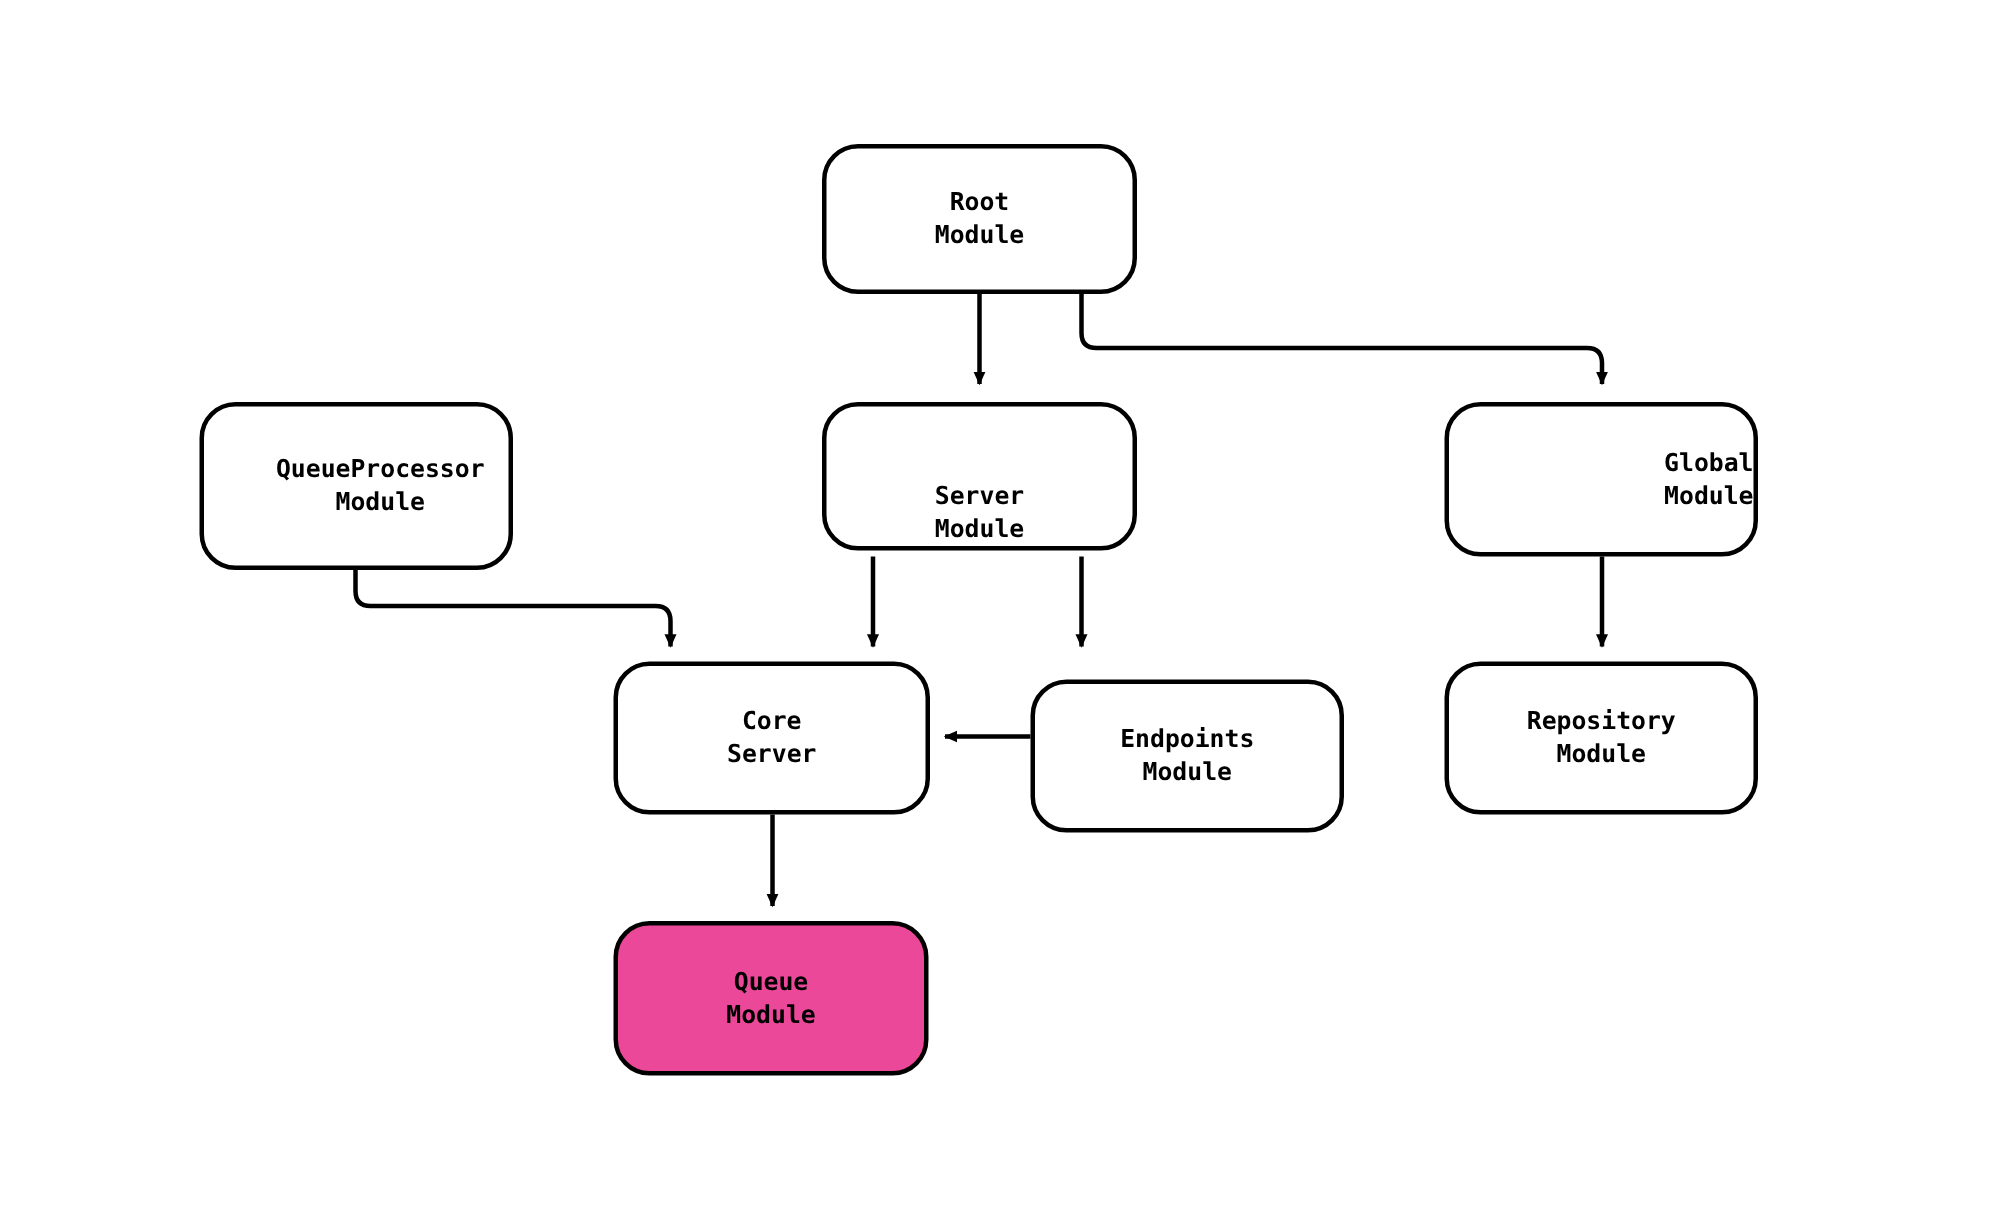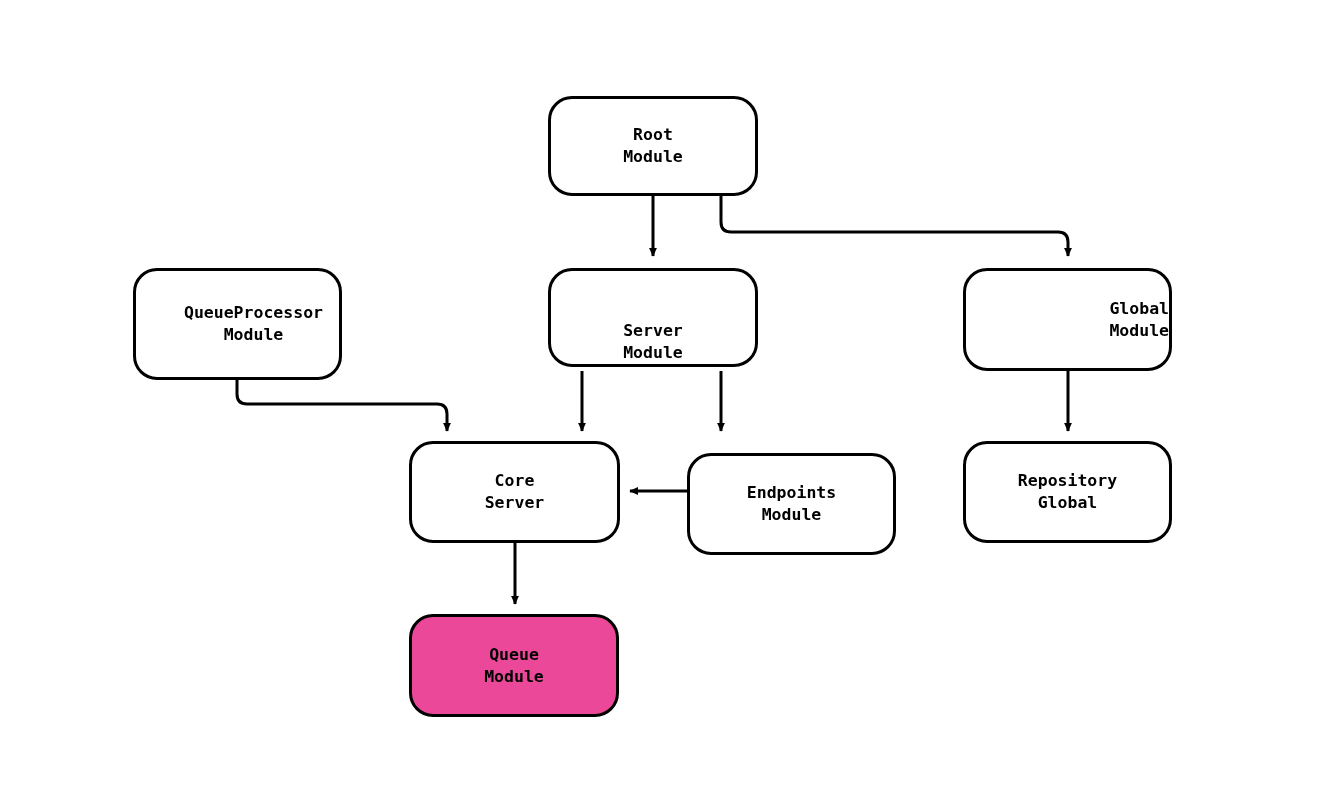--- a/index.html
+++ b/index.html
@@ -98,21 +98,21 @@
 Server</div>
   </div>
 
   <div class="node" style="left: 687px; top: 453px; width: 209px; height: 102px; border-color: rgb(0, 0, 0); background: rgb(255, 255, 255);">
     <div class="node-label">Endpoints
 Module</div>
   </div>
 
   <div class="node" style="left: 963px; top: 441px; width: 209px; height: 102px; border-color: rgb(0, 0, 0); background: rgb(255, 255, 255);">
     <div class="node-label">Repository
-Global</div>
+Module</div>
   </div>
 
   <div class="node" style="left: 409px; top: 614px; width: 210px; height: 103px; border-color: rgb(0, 0, 0); background: #ec4899;">
     <div class="node-label">Queue
 Module</div>
   </div>
 
 </div>
 
 </body></html>

